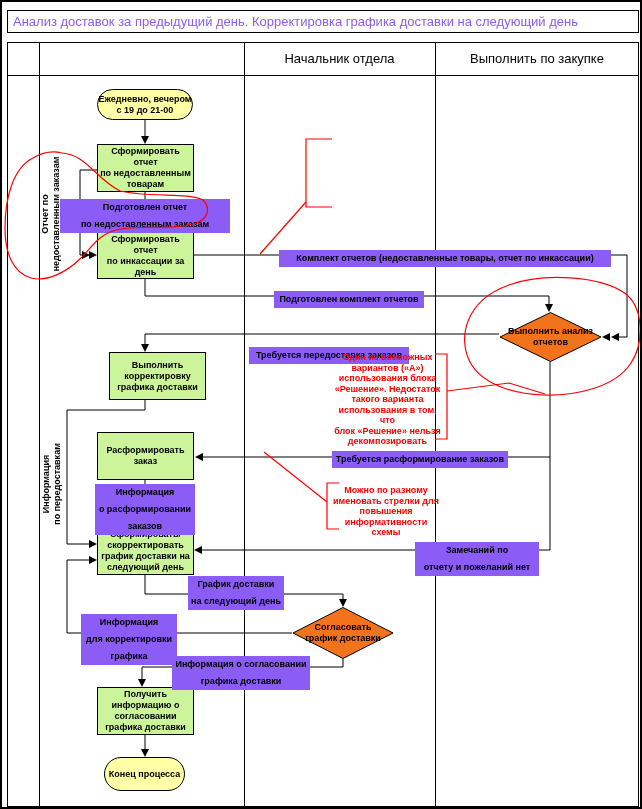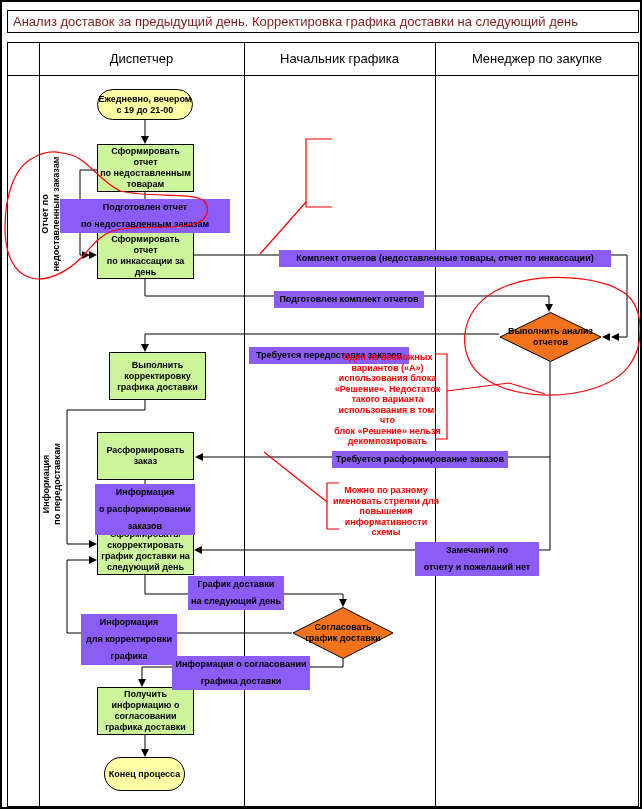--- a/index.html
+++ b/index.html
@@ -1,17 +1,17 @@
 <!DOCTYPE html>
 <html style="--task-fill: #ccf49b; --event-fill: #ffffa6; --decision-fill: #f3731d; --note-red: #ff0000;"><head>
 <meta charset="utf-8">
 <style>
   html,body{margin:0;padding:0;background:#fff;}
   #stage{position:relative;width:642px;height:809px;background:#fff;border:2px solid #000;box-sizing:border-box;font-family:"Liberation Sans",sans-serif;overflow:hidden;}
-  #title-box{position:absolute;left:5px;top:8px;width:632px;height:23px;border:1px solid #000;box-sizing:border-box;display:flex;align-items:center;padding-left:5px;font-size:13px;color:#7f1d1d;}
+  #title-box{position:absolute;left:5px;top:8px;width:632px;height:23px;border:1px solid #000;box-sizing:border-box;display:flex;align-items:center;padding-left:5px;font-size:13px;color:#8b5cf6;}
   #frame{position:absolute;left:5px;top:40px;width:632px;height:765px;border:1px solid #000;box-sizing:border-box;}
   .vline{position:absolute;top:40px;height:765px;width:0;border-left:1px solid #000;}
   .hline{position:absolute;height:0;border-top:1px solid #000;}
   .lane-head{position:absolute;top:41px;height:31px;display:flex;align-items:center;justify-content:center;font-size:13px;color:#000;}
   svg.layer{position:absolute;left:0;top:0;pointer-events:none;}
   .node{position:absolute;display:flex;align-items:center;justify-content:center;text-align:center;
         font-weight:bold;font-size:9px;line-height:11px;white-space:pre-line;color:#000;
         border:1px solid #000;box-sizing:border-box;}
   .task{background:var(--task-fill,#ccf49b);}
   .event{background:var(--event-fill,#ffffa6);border-radius:16px;}
@@ -31,23 +31,22 @@
 <body>
 
 <div id="stage">
 
   <div id="title-box">Анализ доставок за предыдущий день. Корректировка графика доставки на следующий день</div>
   <div id="frame"></div>
   <div class="vline" style="left:37px;"></div>
   <div class="vline" style="left:242px;"></div>
   <div class="vline" style="left:433px;"></div>
   <div class="hline" style="left:5px;top:73px;width:632px;"></div>
-  <div class="lane-head" style="left:37px;width:205px;">Диспетчер</div>
-  <div class="lane-head" style="left:242px;width:191px;">Начальник графика</div>
-  <div class="lane-head" style="left:433px;width:204px;">Менеджер по закупке</div>
+  <div class="lane-head" style="left:242px;width:191px;">Начальник отдела</div>
+  <div class="lane-head" style="left:433px;width:204px;">Выполнить по закупке</div>
 
   <svg class="layer" width="642" height="809">
     <path class="wire" d="M143,117 V136"></path>
     <path class="wire" d="M143,190 V224"></path>
     <path class="wire" d="M95,168 H78 V253 H80"></path>
     <path class="wire" d="M143,277 V294 H547 V303"></path>
     <path class="wire" d="M192,253 H625 V335 H616"></path>
     <path class="wire" d="M497,332 H143 V343"></path>
     <path class="wire" d="M548,360 V548"></path>
     <path class="wire" d="M548,455 H200"></path>

